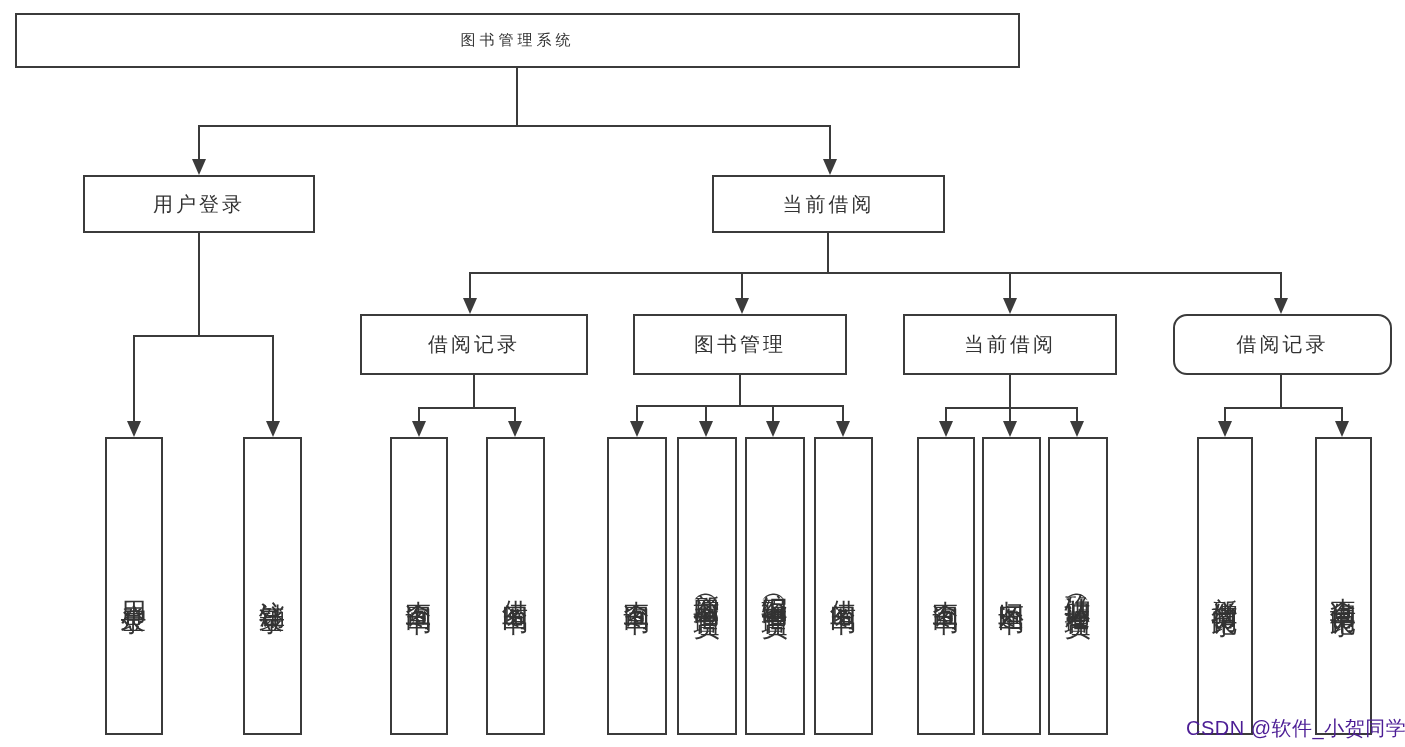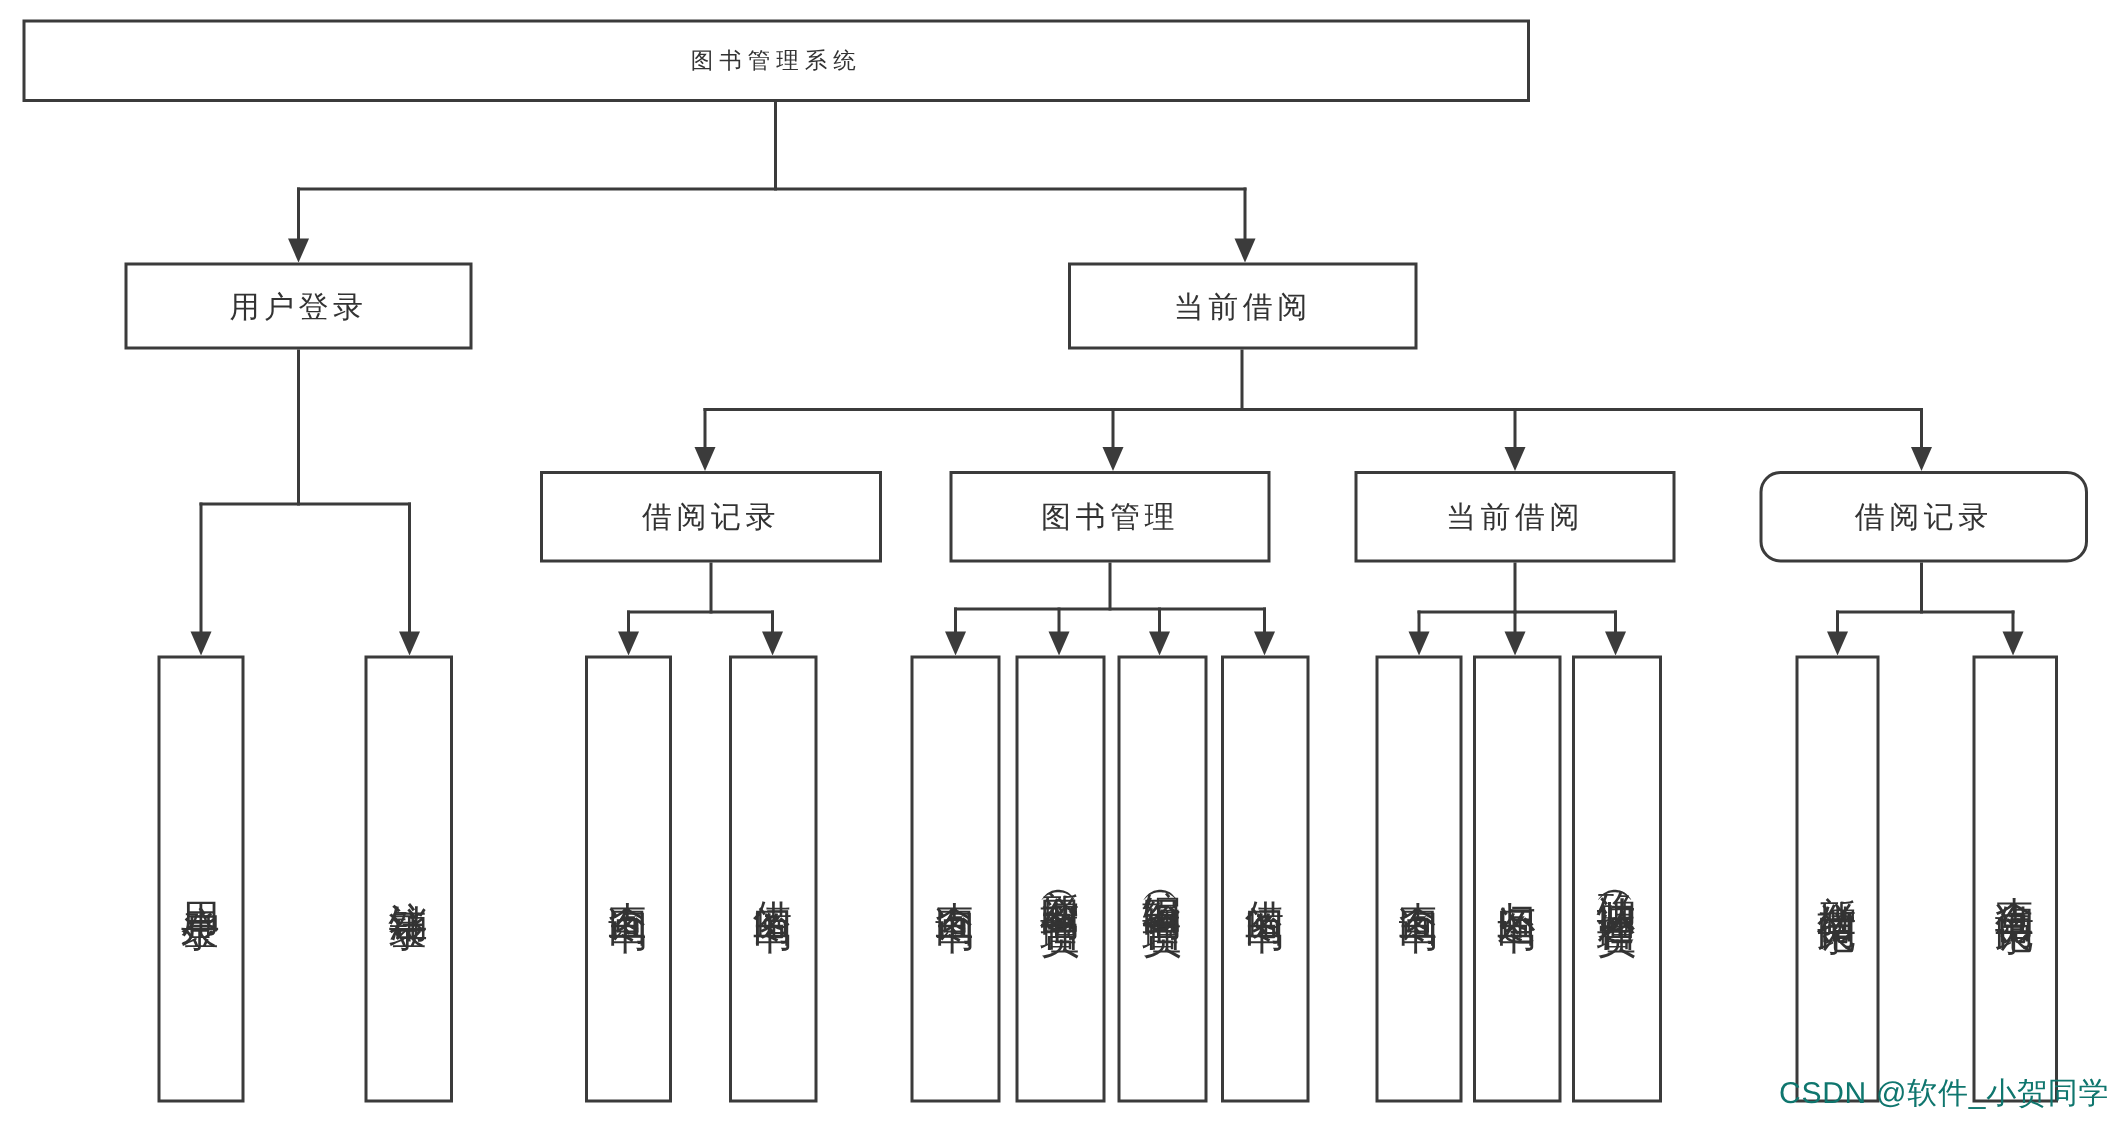--- a/index.html
+++ b/index.html
@@ -22,21 +22,21 @@
     font-size:26px;letter-spacing:3px;line-height:1;color:#333;white-space:nowrap;
   }
   .line{position:absolute;background:#3b3b3b;}
   .arrow{
     position:absolute;width:0;height:0;
     border-left:7px solid transparent;border-right:7px solid transparent;
     border-top:16px solid #3b3b3b;
   }
   .watermark{
     position:absolute;left:1186px;top:715px;z-index:5;
-    font-size:20px;letter-spacing:0.5px;color:#0f766e;white-space:nowrap;
+    font-size:20px;letter-spacing:0.5px;color:#4c1d95;white-space:nowrap;
   }
 </style>
 </head>
 <body>
 
 <div id="canvas">
 
   <div class="box title" style="left:15px;top:13px;width:1005px;height:55px;">
     <span>图书管理系统</span>
   </div>

